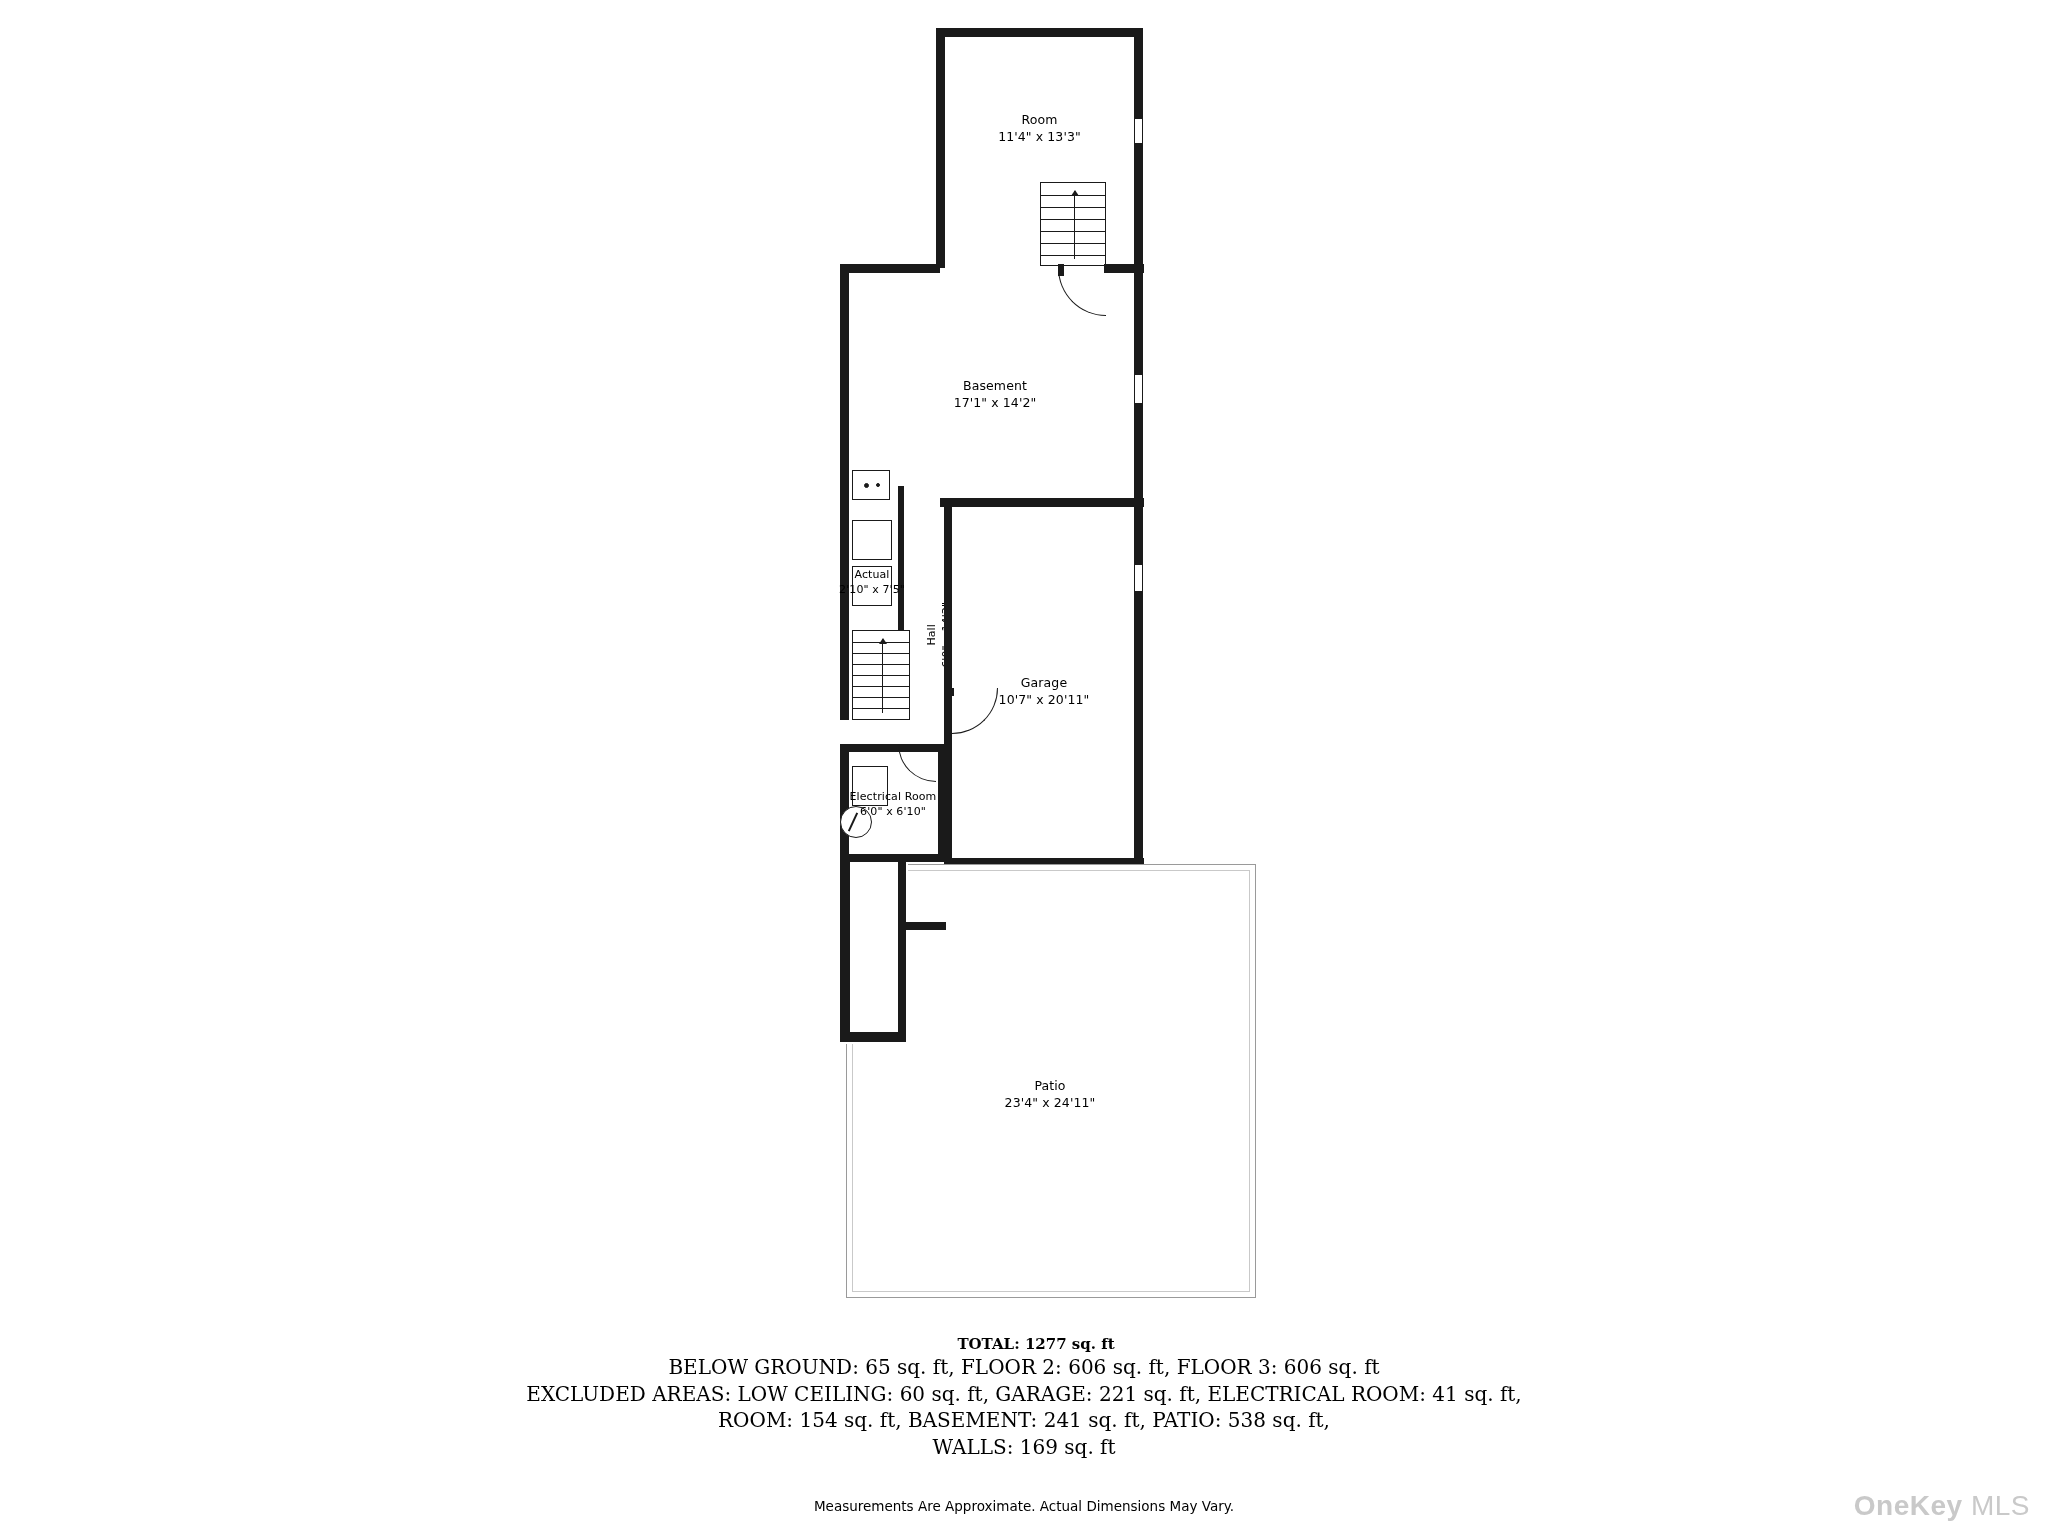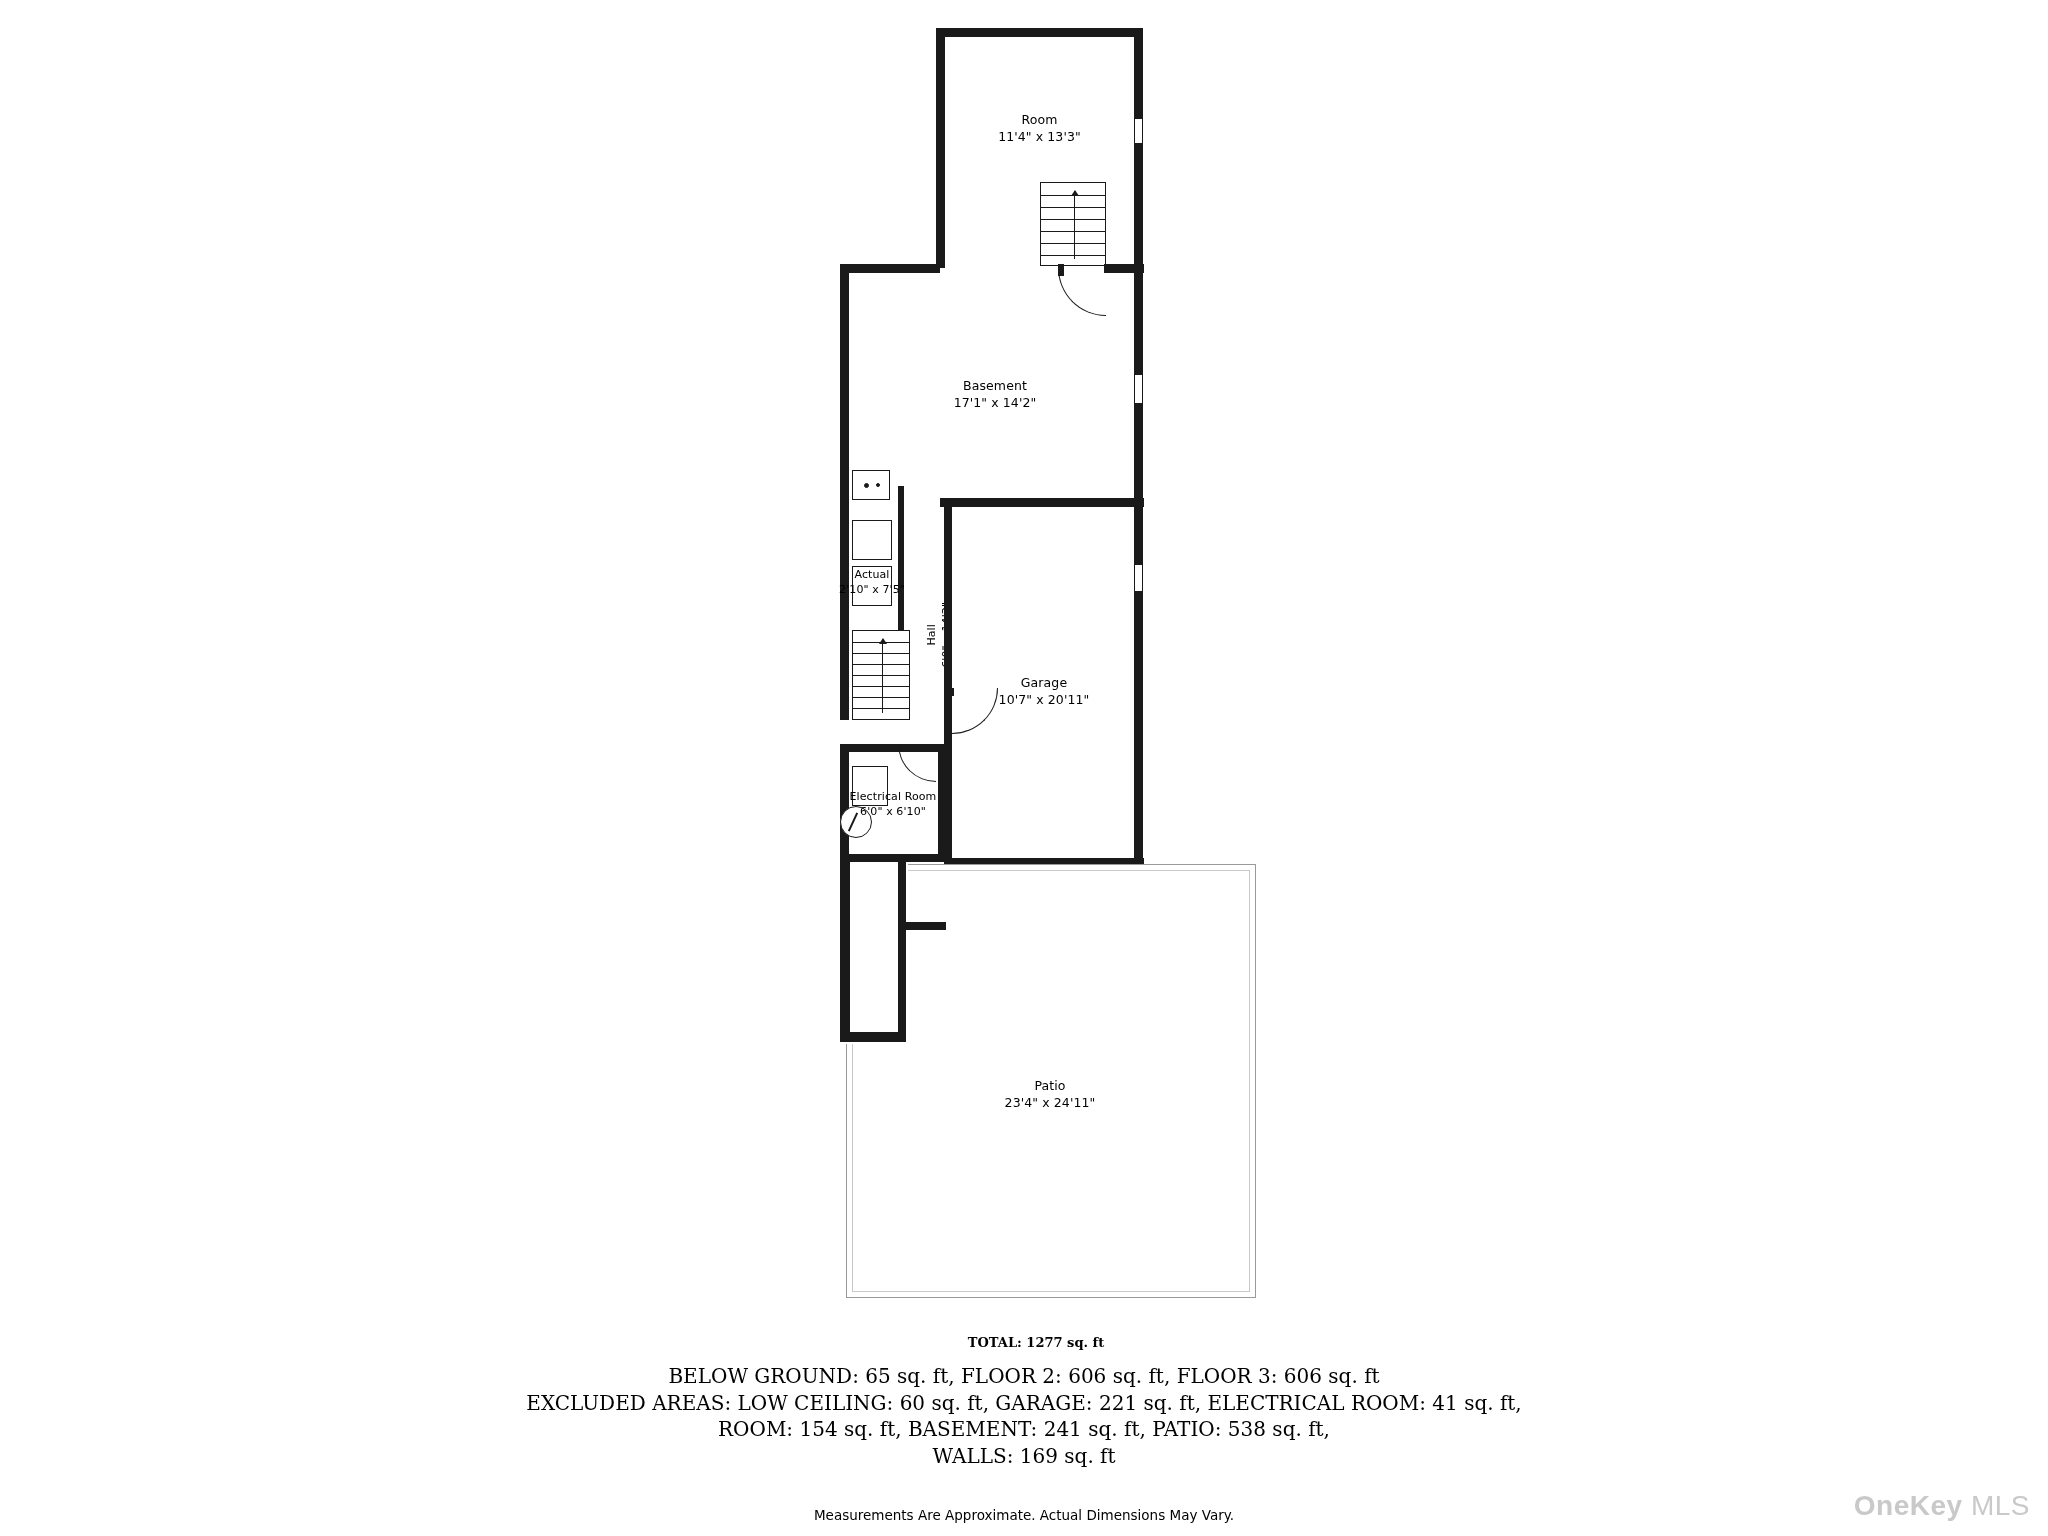--- a/index.html
+++ b/index.html
@@ -124,23 +124,23 @@
   
   #summary {
     position: absolute;
     left: 0;
     top: 1335px;
     width: 2048px;
     text-align: center;
     font-family: "DejaVu Serif", serif;
   }
   #summary .total {
-    font-size: 13px;
+    font-size: 15px;
     font-weight: bold;
-    margin-bottom: 13px;
+    margin-bottom: 1px;
     padding-left: 24px;
   }
   #summary .line {
     font-size: 20px;
     line-height: 1.33;
   }
   #summary .disclaimer {
     margin-top: 38px;
     font-size: 13.5px;
     font-family: "DejaVu Sans", sans-serif;

